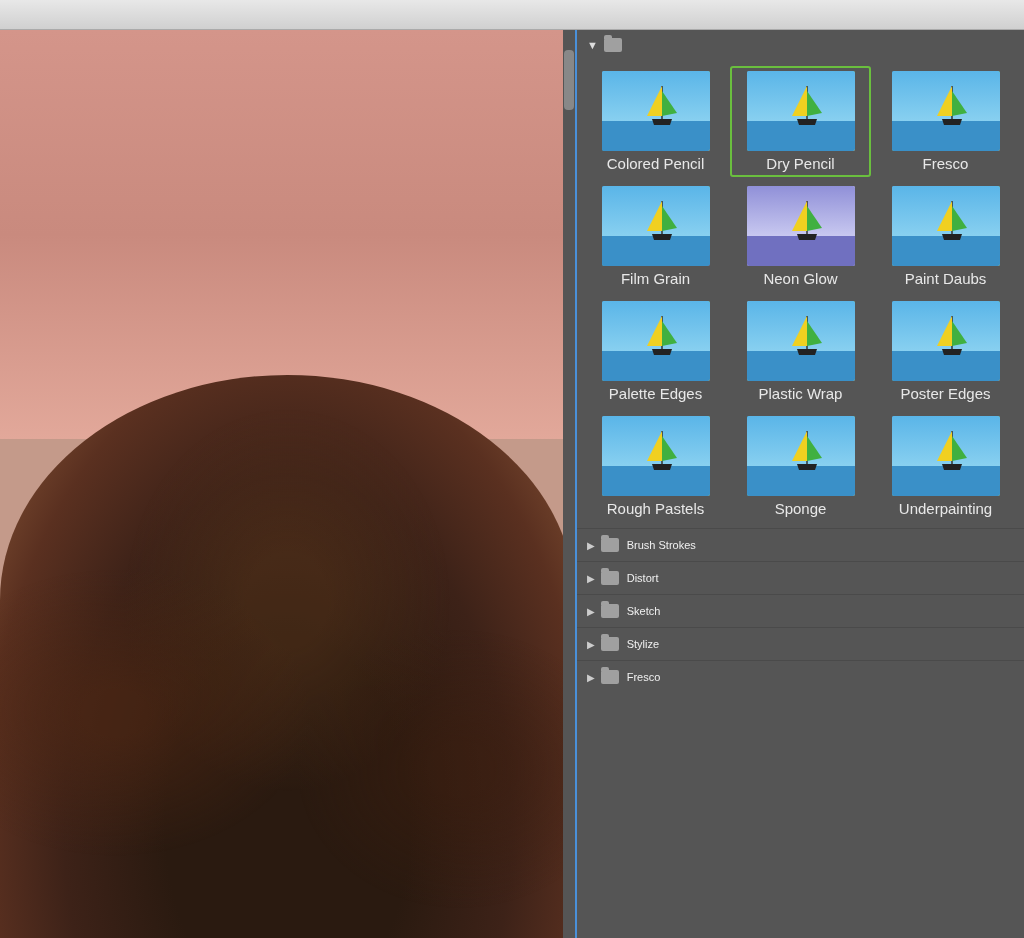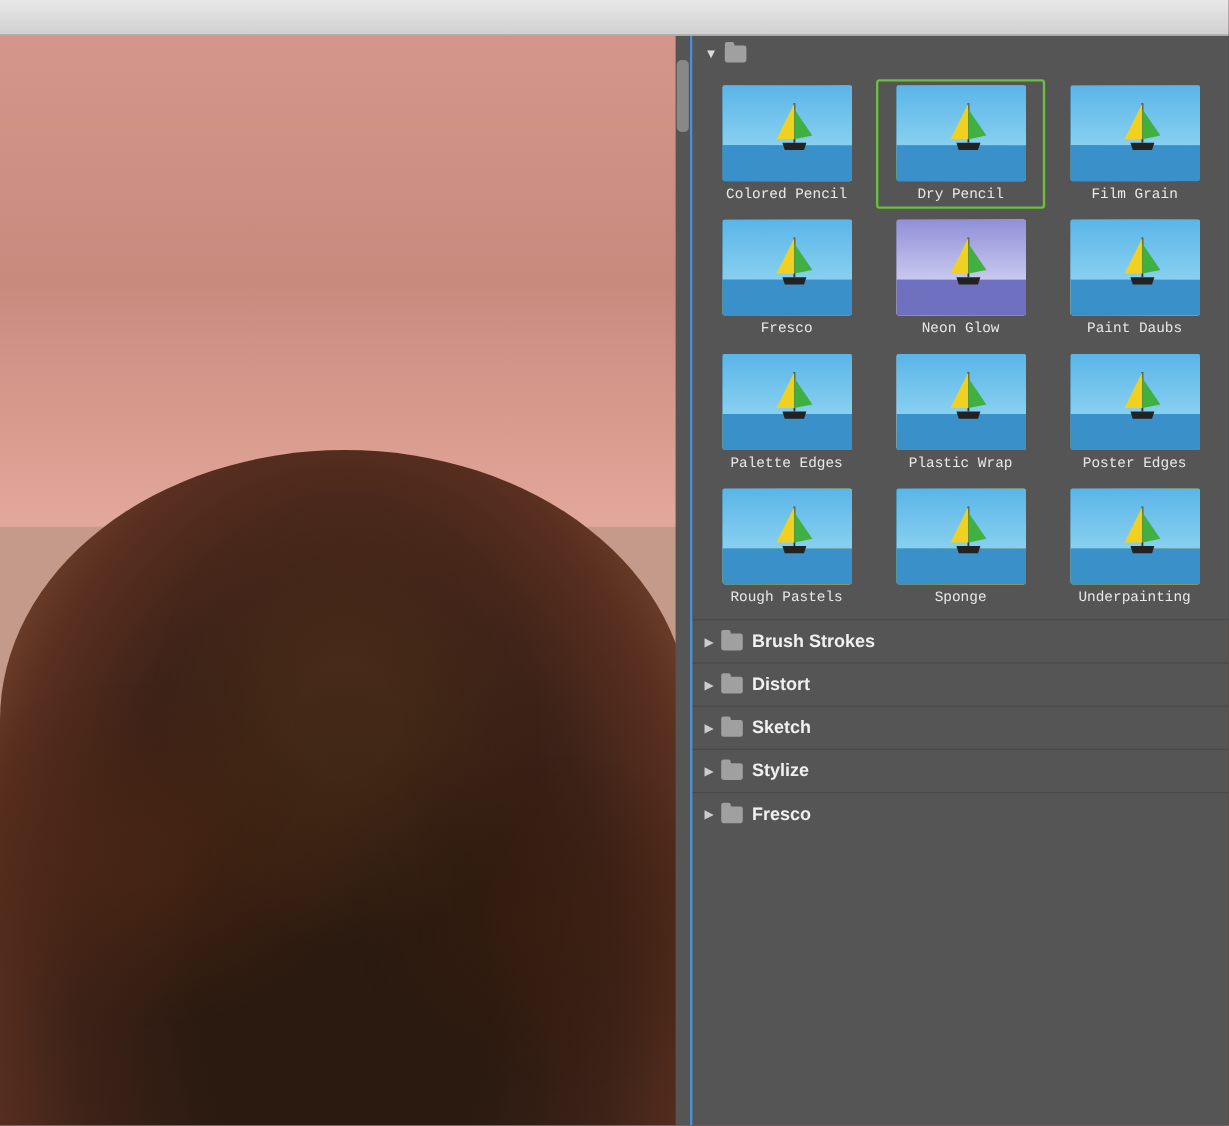--- a/index.html
+++ b/index.html
@@ -168,25 +168,24 @@
     }
     .filter-thumbnail {
       width: 108px;
       height: 80px;
       border-radius: 2px;
       overflow: hidden;
       position: relative;
       background: #4a9fd4;
     }
     .filter-label {
-      font-size: 12px;
+      font-size: 15px;
       color: #e8e8e8;
       margin-top: 4px;
       text-align: center;
-      font-family: Liberation Mono, monospace;
     }
 
     
     .thumb-colored-pencil { background: linear-gradient(135deg, #5ab5e8 0%, #3a9dc8 40%, #8ad878 60%, #f0d060 80%); }
     .thumb-cutout { background: linear-gradient(135deg, #3a8cc8 0%, #5ab0dc 30%, #88d070 55%, #e8c840 80%); }
     .thumb-dry-brush { background: linear-gradient(135deg, #4aaad8 0%, #6ac8e8 30%, #78c860 55%, #f8d858 80%); }
     .thumb-film-grain { background: linear-gradient(135deg, #2a88c0 0%, #48a8d8 30%, #70c060 55%, #e0c040 80%, #d84848 90%); }
     .thumb-fresco { background: linear-gradient(135deg, #3a90c8 0%, #5abed8 30%, #80c868 55%, #e0c048 80%); }
     .thumb-neon-glow { background: linear-gradient(135deg, #8890d8 0%, #b8b0e8 30%, #e8e0f0 55%, #c8d0f8 80%); }
     .thumb-paint-daubs { background: linear-gradient(135deg, #58b8e8 0%, #80d8f8 30%, #78d870 55%, #f8e060 80%); }
@@ -226,22 +225,22 @@
       content: '';
       position: absolute;
       top: -3px;
       left: 0;
       width: 8px;
       height: 4px;
       background: #a0a0a0;
       border-radius: 2px 2px 0 0;
     }
     .collapsed-group .group-label {
-      font-size: 15px;
-      font-weight: 700;
+      font-size: 11px;
+      font-weight: 400;
       color: #f0f0f0;
     }
   </style>
 </head>
 <body>
 
 <div class="title-bar">
   <span class="title-bar-text"></span>
 </div>
 
@@ -296,52 +295,52 @@
               <rect x="0" y="0" width="108" height="50" fill="url(#sky-dry-brush)"></rect>
               <rect x="0" y="50" width="108" height="30" fill="#3a90c8"></rect>
               <polygon points="50,48 70,48 68,54 52,54" fill="#222"></polygon>
               <line x1="60" y1="15" x2="60" y2="48" stroke="#333" stroke-width="1.5"></line>
               <polygon points="60,15 60,45 45,45" fill="#f0d020"></polygon>
               <polygon points="60,20 60,45 75,42" fill="#40b040"></polygon>
             </svg></div>
           <span class="filter-label">Dry Pencil</span>
         </div>
         <div class="filter-item">
+          <div class="filter-thumbnail thumb-fresco"><svg width="100%" height="100%" viewBox="0 0 108 80">
+              <defs>
+                <linearGradient id="sky-fresco" x1="0" y1="0" x2="0" y2="1">
+                  <stop offset="0%" stop-color="#5ab5e8"></stop>
+                  <stop offset="100%" stop-color="#88d0f0"></stop>
+                </linearGradient>
+              </defs>
+              <rect x="0" y="0" width="108" height="50" fill="url(#sky-fresco)"></rect>
+              <rect x="0" y="50" width="108" height="30" fill="#3a90c8"></rect>
+              <polygon points="50,48 70,48 68,54 52,54" fill="#222"></polygon>
+              <line x1="60" y1="15" x2="60" y2="48" stroke="#333" stroke-width="1.5"></line>
+              <polygon points="60,15 60,45 45,45" fill="#f0d020"></polygon>
+              <polygon points="60,20 60,45 75,42" fill="#40b040"></polygon>
+            </svg></div>
+          <span class="filter-label">Fresco</span>
+        </div>
+        <div class="filter-item">
           <div class="filter-thumbnail thumb-film-grain"><svg width="100%" height="100%" viewBox="0 0 108 80">
               <defs>
                 <linearGradient id="sky-film-grain" x1="0" y1="0" x2="0" y2="1">
                   <stop offset="0%" stop-color="#5ab5e8"></stop>
                   <stop offset="100%" stop-color="#88d0f0"></stop>
                 </linearGradient>
               </defs>
               <rect x="0" y="0" width="108" height="50" fill="url(#sky-film-grain)"></rect>
               <rect x="0" y="50" width="108" height="30" fill="#3a90c8"></rect>
               <polygon points="50,48 70,48 68,54 52,54" fill="#222"></polygon>
               <line x1="60" y1="15" x2="60" y2="48" stroke="#333" stroke-width="1.5"></line>
               <polygon points="60,15 60,45 45,45" fill="#f0d020"></polygon>
               <polygon points="60,20 60,45 75,42" fill="#40b040"></polygon>
             </svg></div>
           <span class="filter-label">Film Grain</span>
-        </div>
-        <div class="filter-item">
-          <div class="filter-thumbnail thumb-fresco"><svg width="100%" height="100%" viewBox="0 0 108 80">
-              <defs>
-                <linearGradient id="sky-fresco" x1="0" y1="0" x2="0" y2="1">
-                  <stop offset="0%" stop-color="#5ab5e8"></stop>
-                  <stop offset="100%" stop-color="#88d0f0"></stop>
-                </linearGradient>
-              </defs>
-              <rect x="0" y="0" width="108" height="50" fill="url(#sky-fresco)"></rect>
-              <rect x="0" y="50" width="108" height="30" fill="#3a90c8"></rect>
-              <polygon points="50,48 70,48 68,54 52,54" fill="#222"></polygon>
-              <line x1="60" y1="15" x2="60" y2="48" stroke="#333" stroke-width="1.5"></line>
-              <polygon points="60,15 60,45 45,45" fill="#f0d020"></polygon>
-              <polygon points="60,20 60,45 75,42" fill="#40b040"></polygon>
-            </svg></div>
-          <span class="filter-label">Fresco</span>
         </div>
         <div class="filter-item">
           <div class="filter-thumbnail thumb-neon-glow"><svg width="100%" height="100%" viewBox="0 0 108 80">
               <defs>
                 <linearGradient id="sky-neon-glow" x1="0" y1="0" x2="0" y2="1">
                   <stop offset="0%" stop-color="#9090d8"></stop>
                   <stop offset="100%" stop-color="#c8c8f0"></stop>
                 </linearGradient>
               </defs>
               <rect x="0" y="0" width="108" height="50" fill="url(#sky-neon-glow)"></rect>

